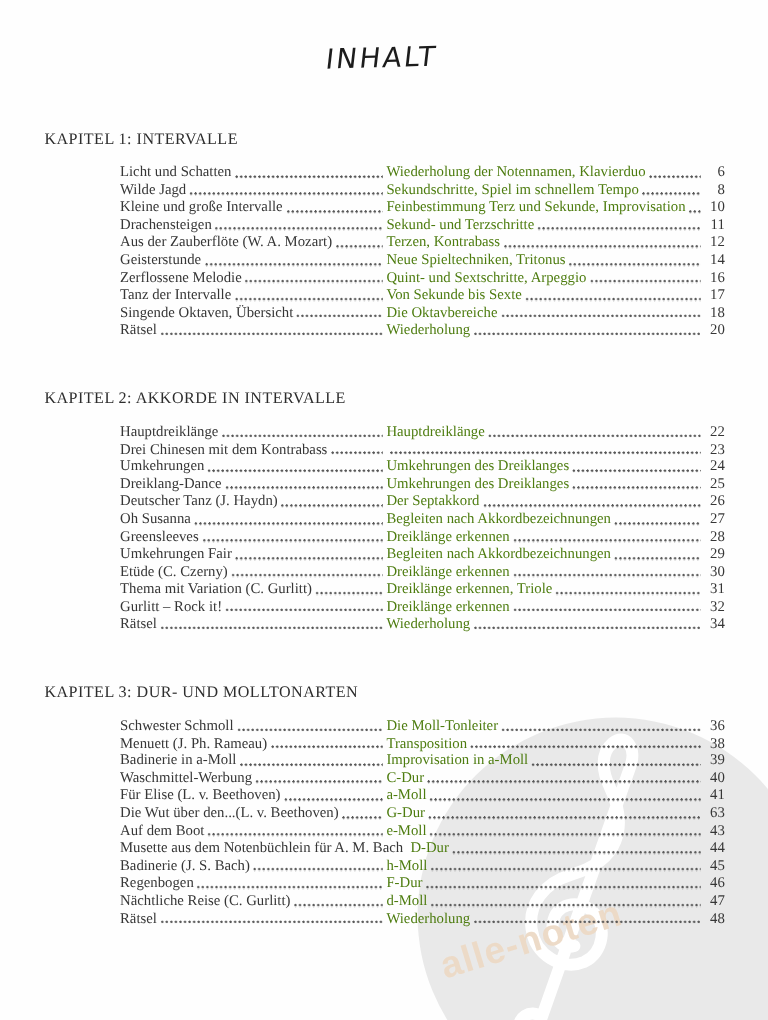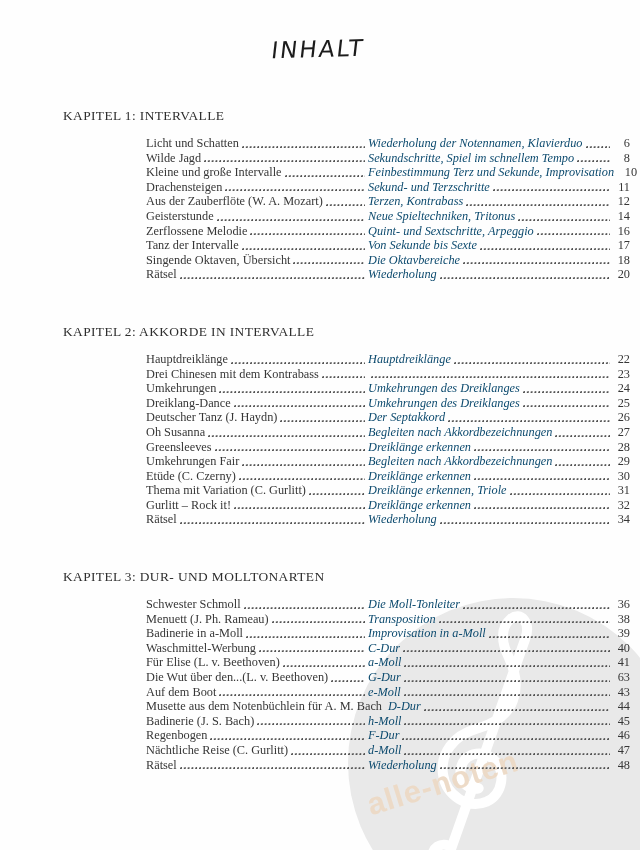--- a/index.html
+++ b/index.html
@@ -30,42 +30,42 @@
   
   .content{position:relative;z-index:1;}
   .title{
     margin:0;padding-top:36px;
     text-align:center;
     font-family:"DejaVu Sans", sans-serif;
     font-size:23px;font-weight:500;letter-spacing:2px;
     color:#1c1c1c;
     transform:skewX(-8deg) rotate(-1.5deg);
   }
-  .chapters{margin-top:46px;padding-left:26px;}
+  .chapters{margin-top:46px;}
   .chapter{margin:0 0 0 37px;}
   .chapter + .chapter{margin-top:42px;}
   .chapter-heading{
     font-size:13.4px;letter-spacing:.4px;color:#2d2d2d;
     margin-bottom:12px;
   }
   .entries{margin-left:63px;width:504px;}
   .row{
     display:flex;align-items:baseline;
     height:14.6px;line-height:14.6px;
     font-size:12.3px;color:#363636;
   }
-  .lead{display:flex;align-items:flex-end;min-width:222px;flex:0 0 auto;margin-left:20px;}
+  .lead{display:flex;align-items:flex-end;min-width:222px;flex:0 0 auto;}
   .etitle{white-space:nowrap;}
   .dots{
     flex:1;min-width:0;height:4px;margin:0 3px;
     align-self:flex-end;margin-bottom:2px;
     background-image:radial-gradient(circle at 1.2px 1.2px,#555 0.85px,rgba(0,0,0,0) 1.15px);
     background-size:3.8px 3px;background-repeat:repeat-x;background-position:0 100%;
   }
-  .desc{white-space:nowrap;font-style:italic;color:#0c4a6e;}
+  .desc{white-space:nowrap;color:#4d7c0f;}
   .pg{min-width:17px;text-align:right;white-space:nowrap;}
 </style>
 </head>
 <body>
 
 <div class="page">
 
   <div class="watermark">
     <div class="wm-circle"></div>
     <svg class="wm-clef" viewBox="0 0 120 300" fill="none">

